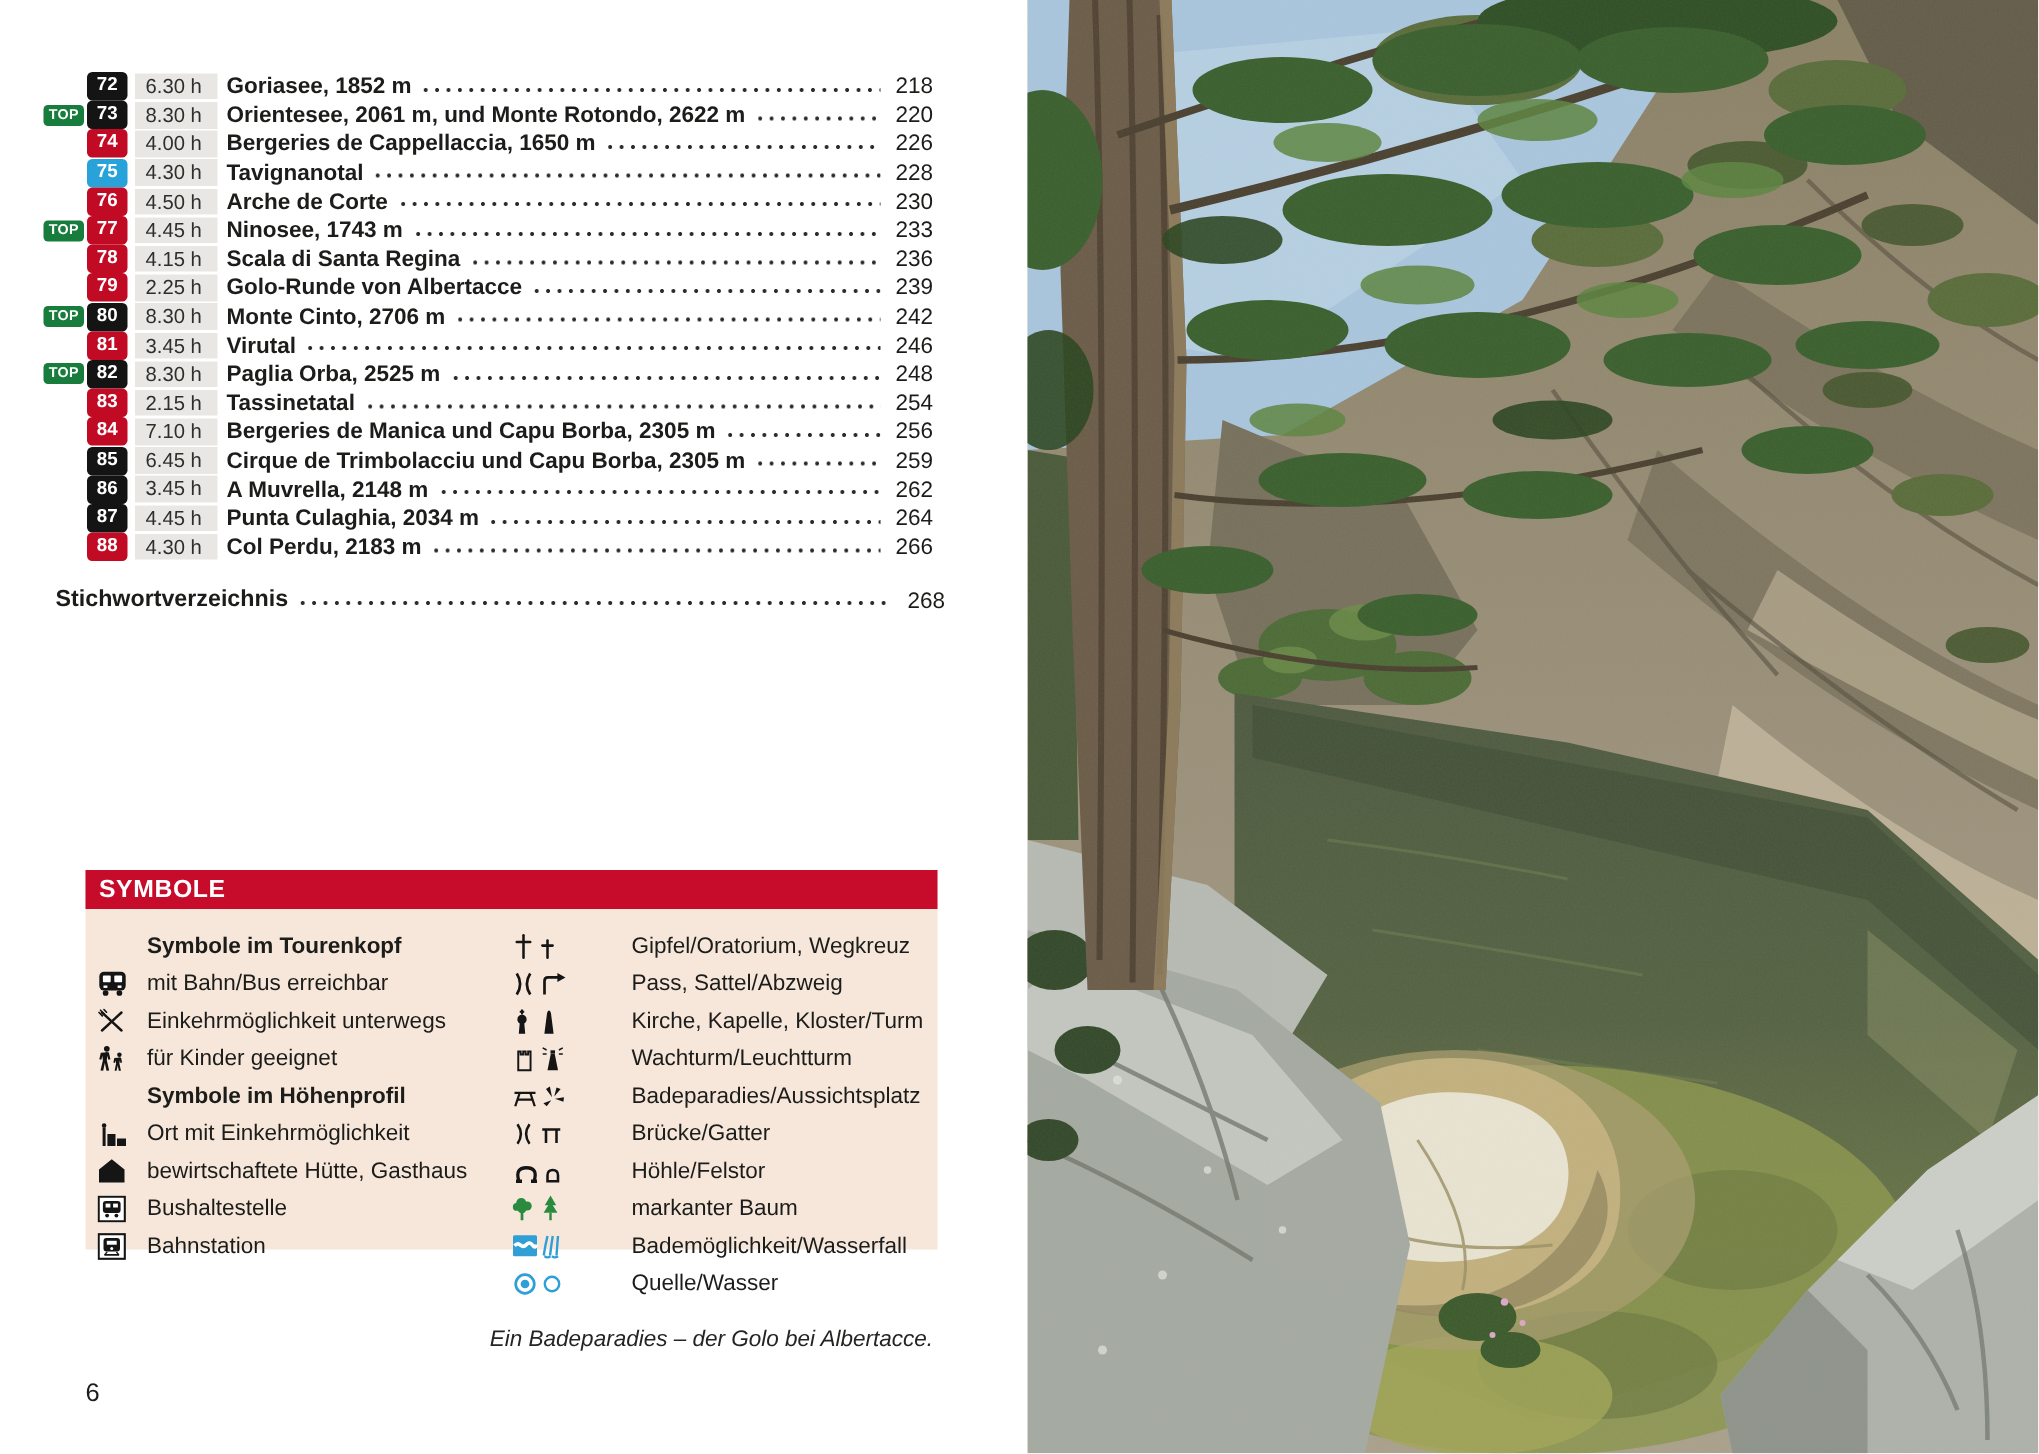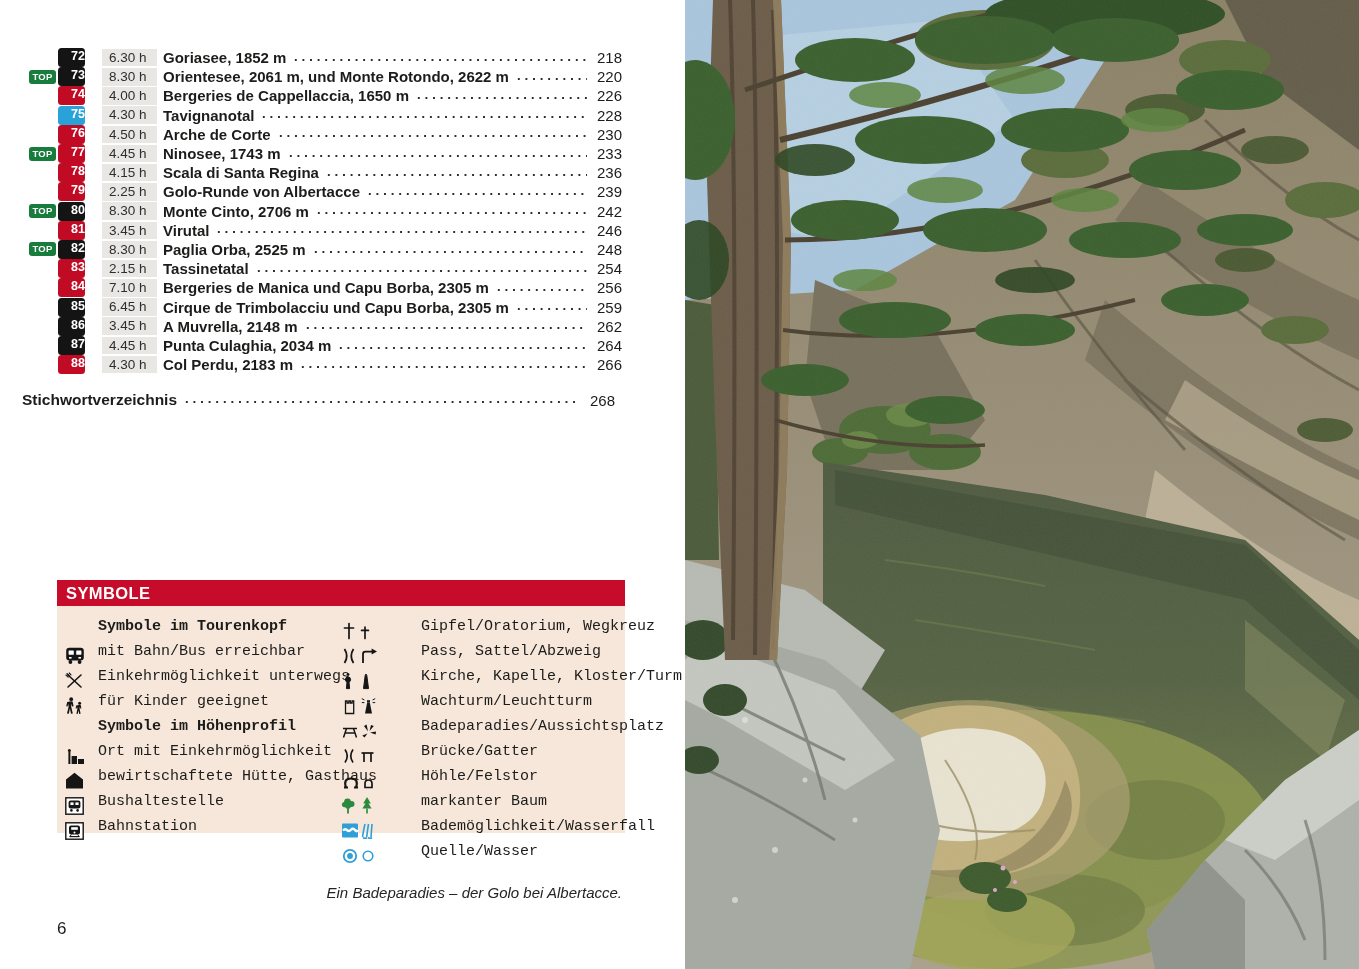--- a/index.html
+++ b/index.html
@@ -4,41 +4,41 @@
 <style>
   html,body{margin:0;padding:0;background:#fff;}
   #page{position:relative;width:1359px;height:969px;background:#ffffff;overflow:hidden;
         font-family:"Liberation Sans",sans-serif;color:#1c1c1a;}
 
   
   .toc{position:absolute;left:29px;top:48px;width:593px;}
   .toc-row{display:flex;align-items:center;height:19.2px;}
   .top-cell{width:27px;height:14px;margin-right:2px;flex:none;border-radius:3px;}
   .top-badge{color:#fff;font-size:9.5px;font-weight:bold;text-align:center;line-height:14.5px;letter-spacing:.2px;}
-  .num-badge{width:27px;height:19px;flex:none;border-radius:3.5px;margin-right:17px;color:#fff;
-             font-weight:bold;font-size:12.5px;text-align:right;line-height:17px;}
+  .num-badge{width:27px;height:19px;flex:none;border-radius:3.5px;margin-right:5px;color:#fff;
+             font-weight:bold;font-size:12.5px;text-align:center;line-height:17px;}
   .time-box{width:55px;height:17.5px;flex:none;background:#e9e7e4;font-size:13.5px;color:#2e2e2c;
             line-height:17.5px;padding-left:7px;box-sizing:border-box;margin-right:6px;}
   .toc-title{font-weight:bold;font-size:15px;white-space:nowrap;}
   .leader{flex:1;height:19.2px;margin:0 5px 0 4px;
           background-image:radial-gradient(circle,#2c2c2a 1.25px,transparent 1.45px);
           background-size:7.6px 4px;background-repeat:repeat-x;background-position:2px 64%;}
   .toc-page{flex:none;font-size:15px;text-align:right;min-width:30px;}
 
-  .index-row{position:absolute;left:22px;top:390px;width:593px;display:flex;align-items:center;height:20px;}
+  .index-row{position:absolute;left:37px;top:390px;width:593px;display:flex;align-items:center;height:20px;}
   .index-label{font-weight:bold;font-size:15.5px;white-space:nowrap;}
 
   
   .symbole{position:absolute;left:57px;top:580px;width:568px;height:253px;background:#f6e7da;}
   .symbole-header{height:26px;background:#c60b2b;color:#fff;font-weight:bold;font-size:16.5px;
                   line-height:26px;padding-left:9px;letter-spacing:.4px;}
   .legend-col{position:absolute;top:38px;}
   .legend-col.left{left:8px;width:272px;}
   .legend-col.right{left:284px;width:280px;}
-  .legend-row{display:flex;height:25px;font-family:Liberation Mono, monospace;}
+  .legend-row{display:flex;align-items:center;height:25px;}
   .legend-icon{flex:none;display:flex;align-items:center;gap:3px;}
   .legend-col.left .legend-icon{width:33px;}
   .legend-col.right .legend-icon{width:80px;}
   .legend-label{font-size:15px;white-space:nowrap;}
   .legend-label.bold{font-weight:bold;font-size:15px;}
 
   .caption{position:absolute;top:884px;right:737px;font-style:italic;font-size:15px;color:#242422;white-space:nowrap;}
   .page-num{position:absolute;left:57px;top:919px;font-size:17px;}
 
   

